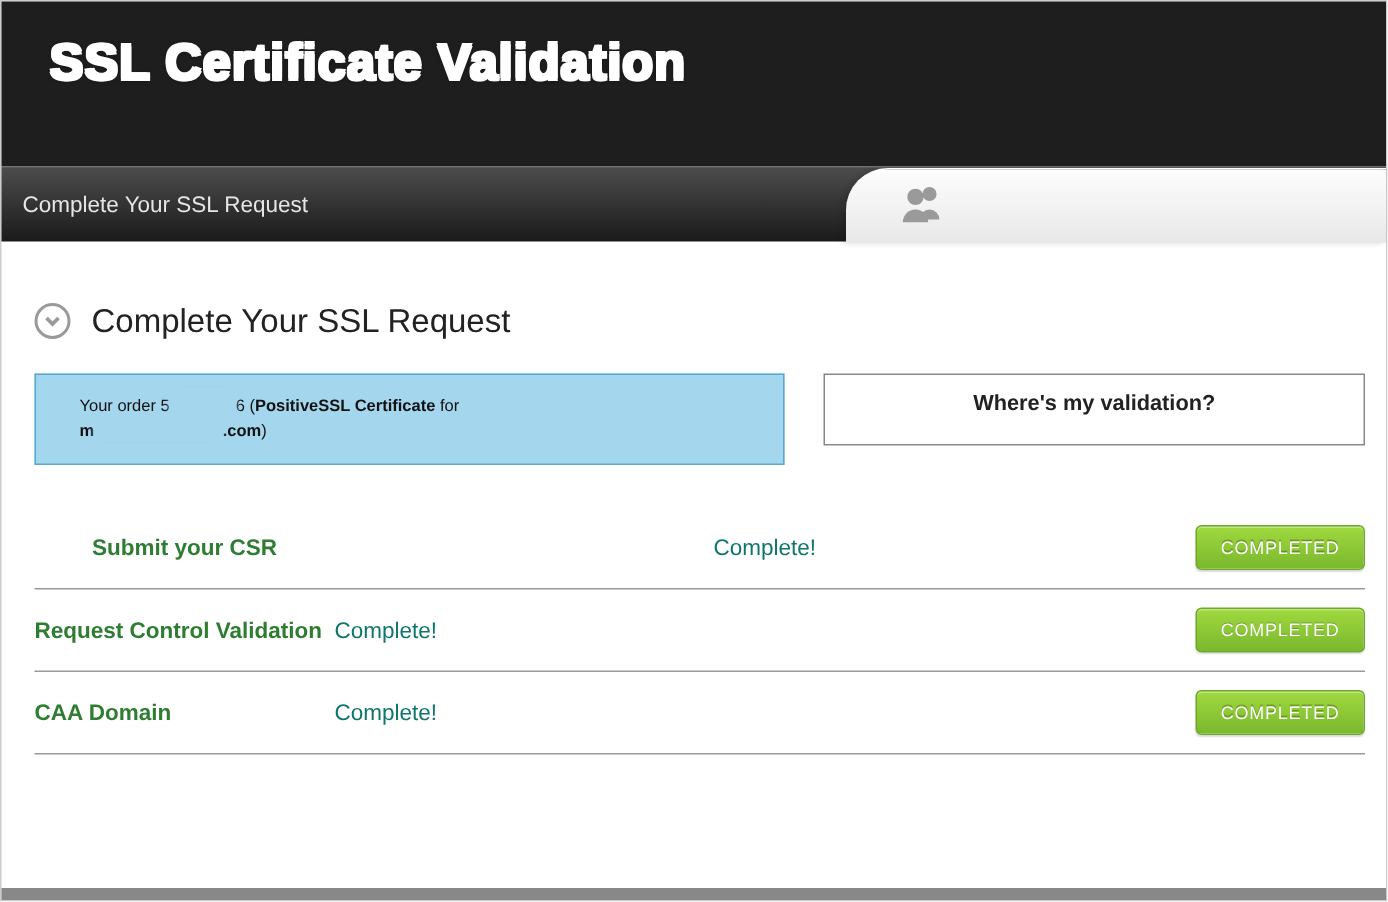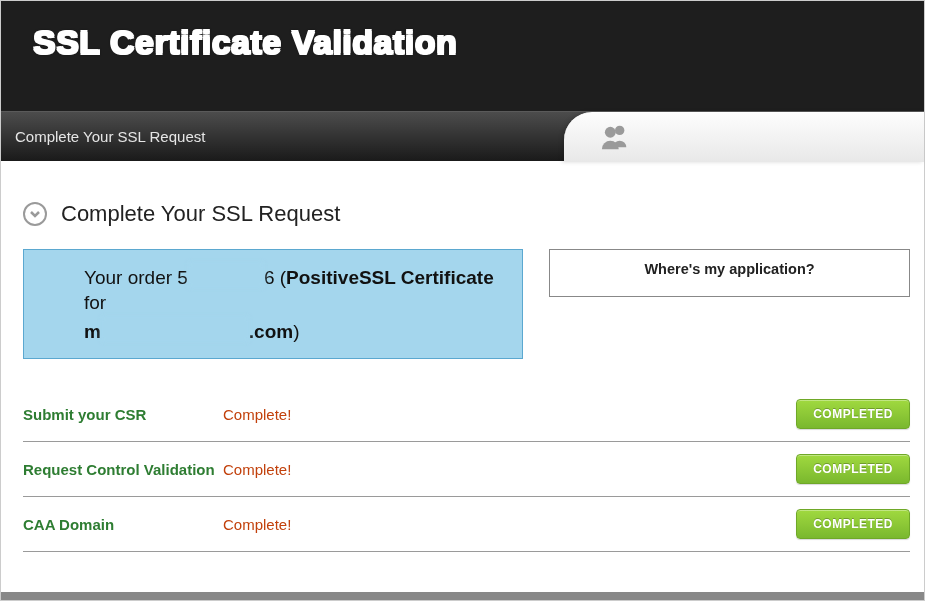--- a/index.html
+++ b/index.html
@@ -75,22 +75,22 @@
   .two-col {
     display: flex;
     gap: 26px;
     align-items: flex-start;
     margin-bottom: 28px;
   }
   .order-box {
     flex: 0 0 500px;
     background: #a4d6ed;
     border: 1px solid #5ba8d0;
-    padding: 12px 16px 14px 60px;
-    font-size: 19px;
+    padding: 12px 16px 14px 29px;
+    font-size: 11px;
     color: #111;
     line-height: 1.35;
   }
   .order-box .bold { font-weight: 700; }
   .order-box .redact {
     display: inline-block;
     background: #a4d6ed;
     color: #a4d6ed;
     filter: blur(2px);
     border-radius: 2px;
@@ -109,41 +109,41 @@
   .info-box .info-title { font-weight: 700; display: block; margin-bottom: 2px; }
 
   
   .steps { margin-top: 8px; }
   .step-row {
     display: flex;
     align-items: center;
     border-bottom: 1px solid #9a9a9a;
     padding: 12px 0 12px 0;
   }
-  .step-row:first-child { border-top: none; }
+  .step-row:first-child { border-top: none; text-align: center; }
   .step-name {
     flex: 0 0 200px;
     color: #2e7d32;
     font-size: 15px;
     font-weight: 700;
   }
   .step-status {
     flex: 1;
-    color: #c2410c;
+    color: #0f766e;
     font-size: 15px;
   }
   .step-badge {
     flex: 0 0 auto;
   }
   .badge-completed {
     display: inline-block;
     background: linear-gradient(#a0d93f, #7ab82e);
     color: #fff;
     font-size: 12px;
-    font-weight: 700;
+    font-weight: 400;
     letter-spacing: 0.5px;
     padding: 7px 16px;
     border-radius: 4px;
     text-shadow: 0 -1px 0 rgba(0,0,0,0.25);
     box-shadow: inset 0 1px 0 rgba(255,255,255,0.35), 0 1px 1px rgba(0,0,0,0.15);
     border: 1px solid #6fa828;
   }
 
   .footer-bar {
     position: absolute;
@@ -185,21 +185,21 @@
       </span>
       <span class="section-title">Complete Your SSL Request</span>
     </div>
 
     <div class="two-col">
       <div class="order-box">
         <span>Your order </span><span>5</span><span class="redact">xxxxxxxx</span><span>6</span><span> (</span><span class="bold">PositiveSSL Certificate</span><span> for </span><br><span class="bold">m</span><span class="redact bold">xxxxxxxxxxxxxx</span><span class="bold">.com</span><span>)</span>
       </div>
 
       <div class="info-box">
-        <span class="info-title">Where's my application?</span>
+        <span class="info-title">Where's my validation?</span>
       </div>
     </div>
 
     <div class="steps">
       <div class="step-row">
         <div class="step-name">Submit your CSR</div>
         <div class="step-status">Complete!</div>
         <div class="step-badge"><span class="badge-completed">COMPLETED</span></div>
       </div>
       <div class="step-row">

